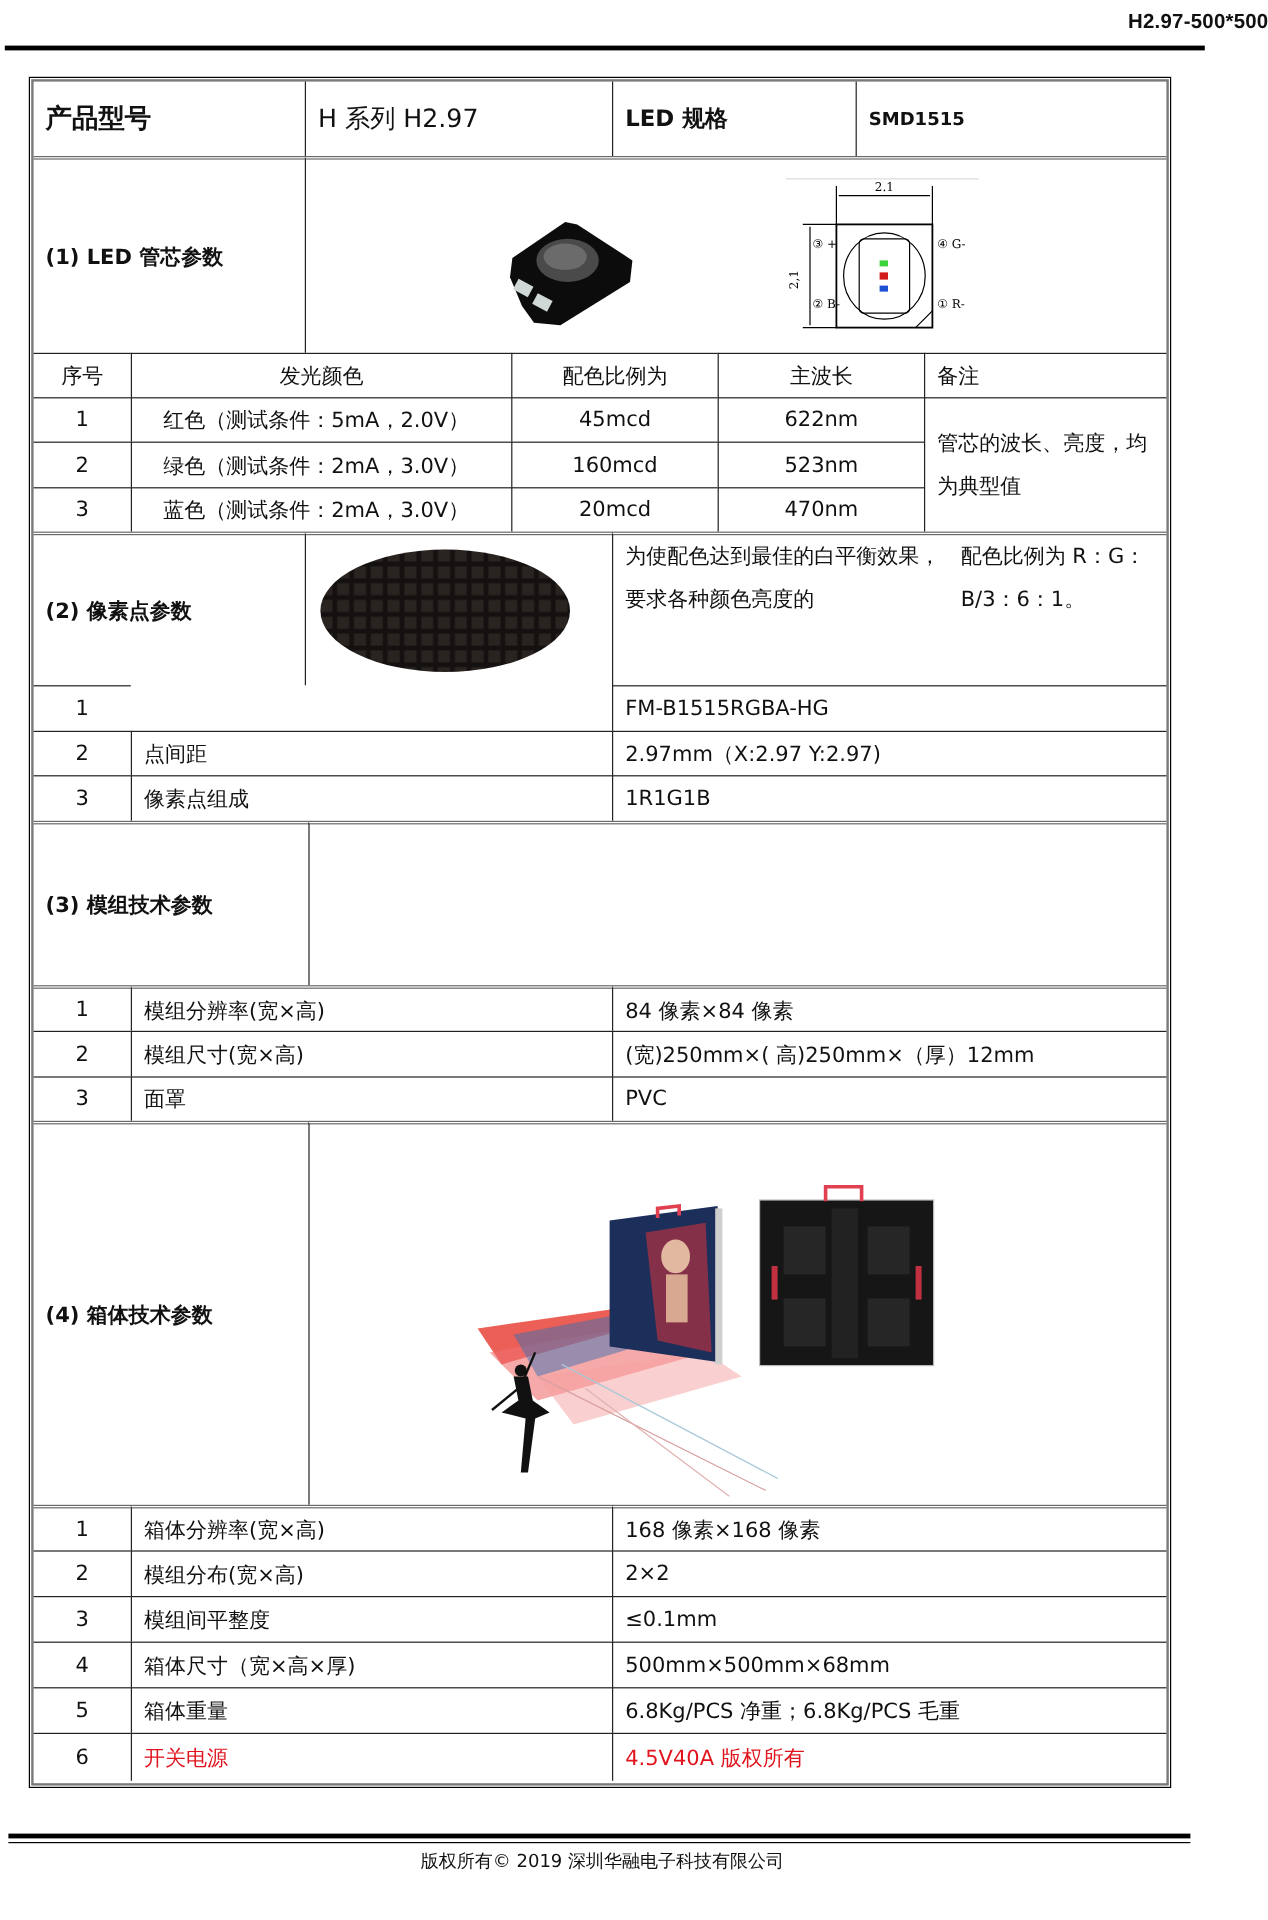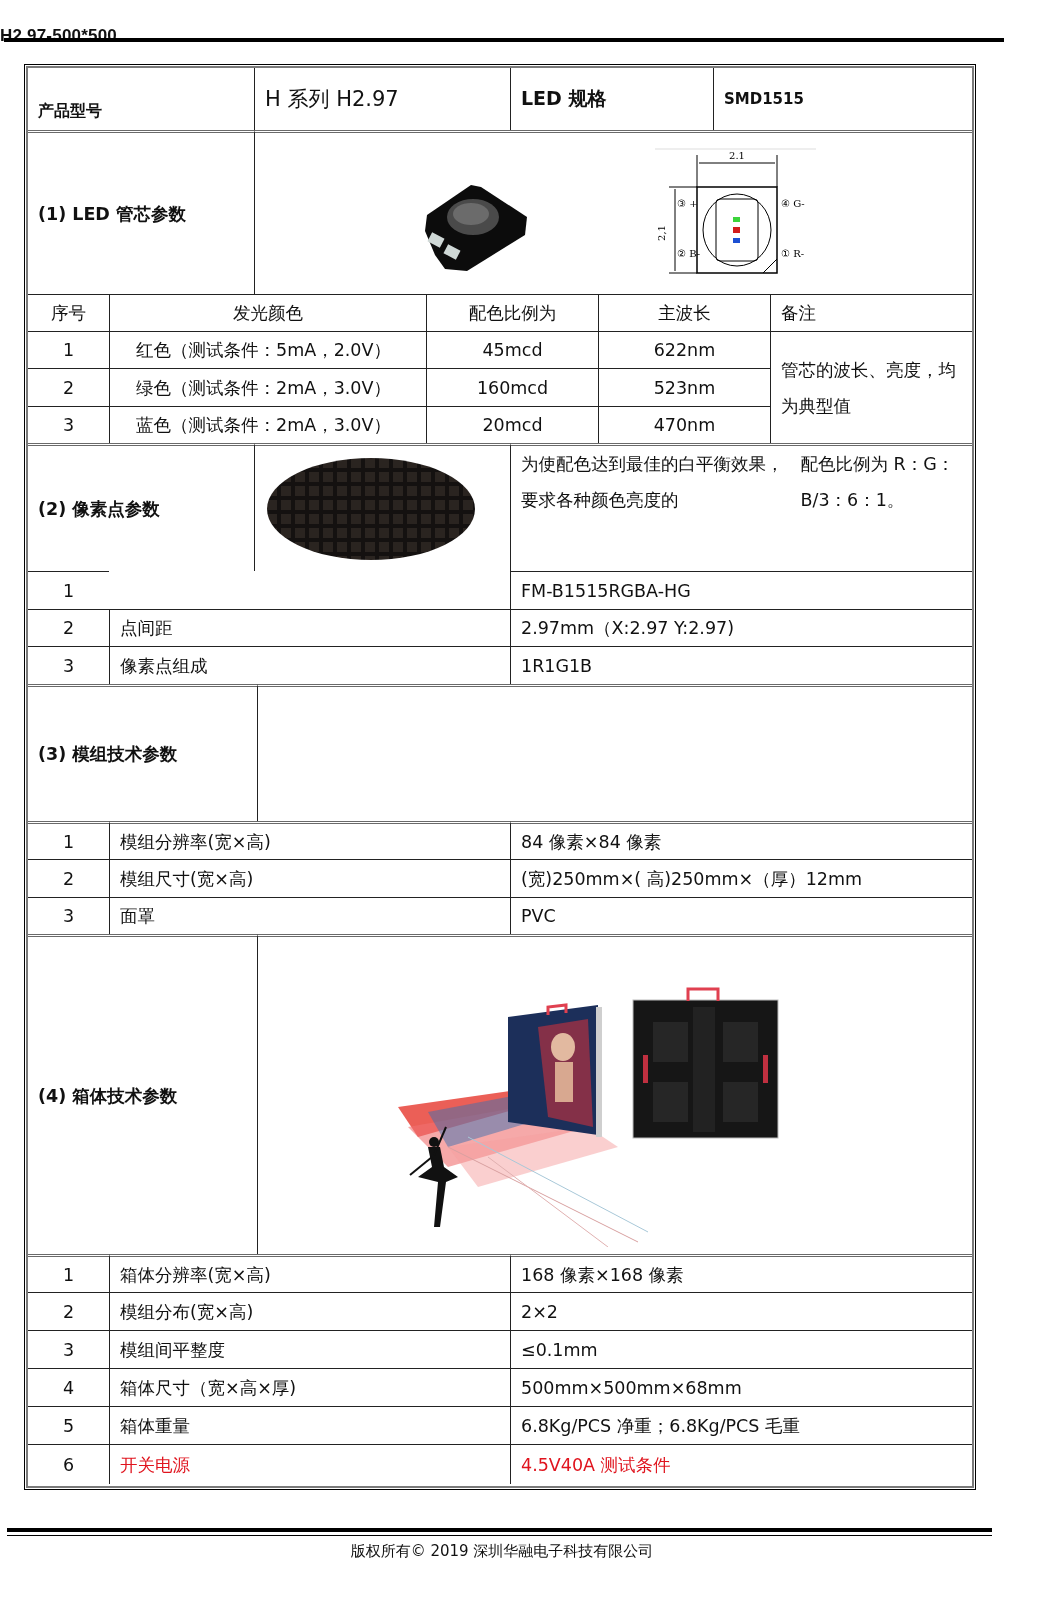--- a/index.html
+++ b/index.html
@@ -1,20 +1,20 @@
 <!DOCTYPE html>
 <html><head>
 <meta charset="utf-8">
 <style>
   html, body { margin:0; padding:0; background:#fff; }
   body { width:1057px; height:1600px; position:relative; overflow:hidden;
          font-family:"DejaVu Sans","Liberation Sans",sans-serif; color:#111; }
   .abs { position:absolute; }
-  .hdr-title { left:0; width:1057px; top:8px; text-align:left; font-size:17px; font-weight:bold;
-               font-family:"Liberation Sans","DejaVu Sans",sans-serif; letter-spacing:0.2px;margin-top:18px; }
+  .hdr-title { left:0; width:1057px; top:8px; text-align:right; font-size:17px; font-weight:bold;
+               font-family:"Liberation Sans","DejaVu Sans",sans-serif; letter-spacing:0.2px; }
   .hdr-rule { left:4px; width:1000px; top:38px; height:4px; background:#000; }
 
   
   .frame { left:26px; top:66px; width:948px; height:1422px;
            border:2px solid #7a7a7a; outline:1px solid #000; outline-offset:1px; box-sizing:border-box; }
   .cell { position:absolute; box-sizing:border-box; display:flex; align-items:center; font-size:17.5px; }
   .bl { border-left:1px solid #222; }
   .bt { border-top:1px solid #222; }
   .btd { border-top:3px double #6a6a6a; }
   .center { justify-content:center; }
@@ -27,21 +27,21 @@
   .foot-text { left:0; width:1004px; top:1542px; text-align:center; font-size:15px; }
 </style>
 </head>
 <body>
 
 <div class="abs hdr-title">H2.97-500*500</div>
 <div class="abs hdr-rule"></div>
 
 <div class="abs frame">
 
-  <div class="cell pad bold" style="left:0;top:12px;width:226px;height:62px;font-size:16px;">产品型号</div>
+  <div class="cell pad bold" style="left:0;top:0;width:226px;height:62px;font-size:22px;">产品型号</div>
   <div class="cell pad bl" style="left:226px;top:0;width:256px;height:62px;font-size:21px;">H 系列 H2.97</div>
   <div class="cell pad bl bold" style="left:482px;top:0;width:203px;height:62px;font-size:19px;">LED 规格</div>
   <div class="cell pad bl bold" style="left:685px;top:0;width:259px;height:62px;font-size:15px;">SMD1515</div>
 
   <div class="cell pad bold btd" style="left:0;top:62px;width:226px;height:164px;">(1)  LED 管芯参数</div>
   <div class="cell bl btd" style="left:226px;top:62px;width:718px;height:164px;">
     <svg style="position:absolute;left:160px;top:44px;" width="120" height="96" viewBox="0 0 120 96">
       <polygon points="20,78 30,92 52,94 110,58 112,40 66,10 56,8 12,38 10,54" fill="#0c0c0c"></polygon>
       <rect x="14" y="58" width="14" height="10" fill="#cfd8d6" transform="rotate(28 21 63)"></rect>
       <rect x="30" y="70" width="14" height="10" fill="#cfd8d6" transform="rotate(28 37 75)"></rect>
@@ -192,18 +192,18 @@
   <div class="cell center bt" style="left:0;top:1300px;width:81px;height:38px;">4</div>
   <div class="cell pad bt bl" style="left:81px;top:1300px;width:401px;height:38px;">箱体尺寸（宽×高×厚)</div>
   <div class="cell pad bt bl" style="left:482px;top:1300px;width:462px;height:38px;">500mm×500mm×68mm</div>
 
   <div class="cell center bt" style="left:0;top:1338px;width:81px;height:38px;">5</div>
   <div class="cell pad bt bl" style="left:81px;top:1338px;width:401px;height:38px;">箱体重量</div>
   <div class="cell pad bt bl" style="left:482px;top:1338px;width:462px;height:38px;">6.8Kg/PCS 净重；6.8Kg/PCS 毛重</div>
 
   <div class="cell center bt" style="left:0;top:1376px;width:81px;height:40px;">6</div>
   <div class="cell pad bt bl red" style="left:81px;top:1376px;width:401px;height:40px;">开关电源</div>
-  <div class="cell pad bt bl red" style="left:482px;top:1376px;width:462px;height:40px;">4.5V40A 测试条件</div>
+  <div class="cell pad bt bl red" style="left:482px;top:1376px;width:462px;height:40px;">4.5V40A 版权所有</div>
 </div>
 
 <div class="abs foot-rule1"></div>
 <div class="abs foot-rule2"></div>
 <div class="abs foot-text">版权所有© 2019  深圳华融电子科技有限公司</div>
 
 </body></html>

